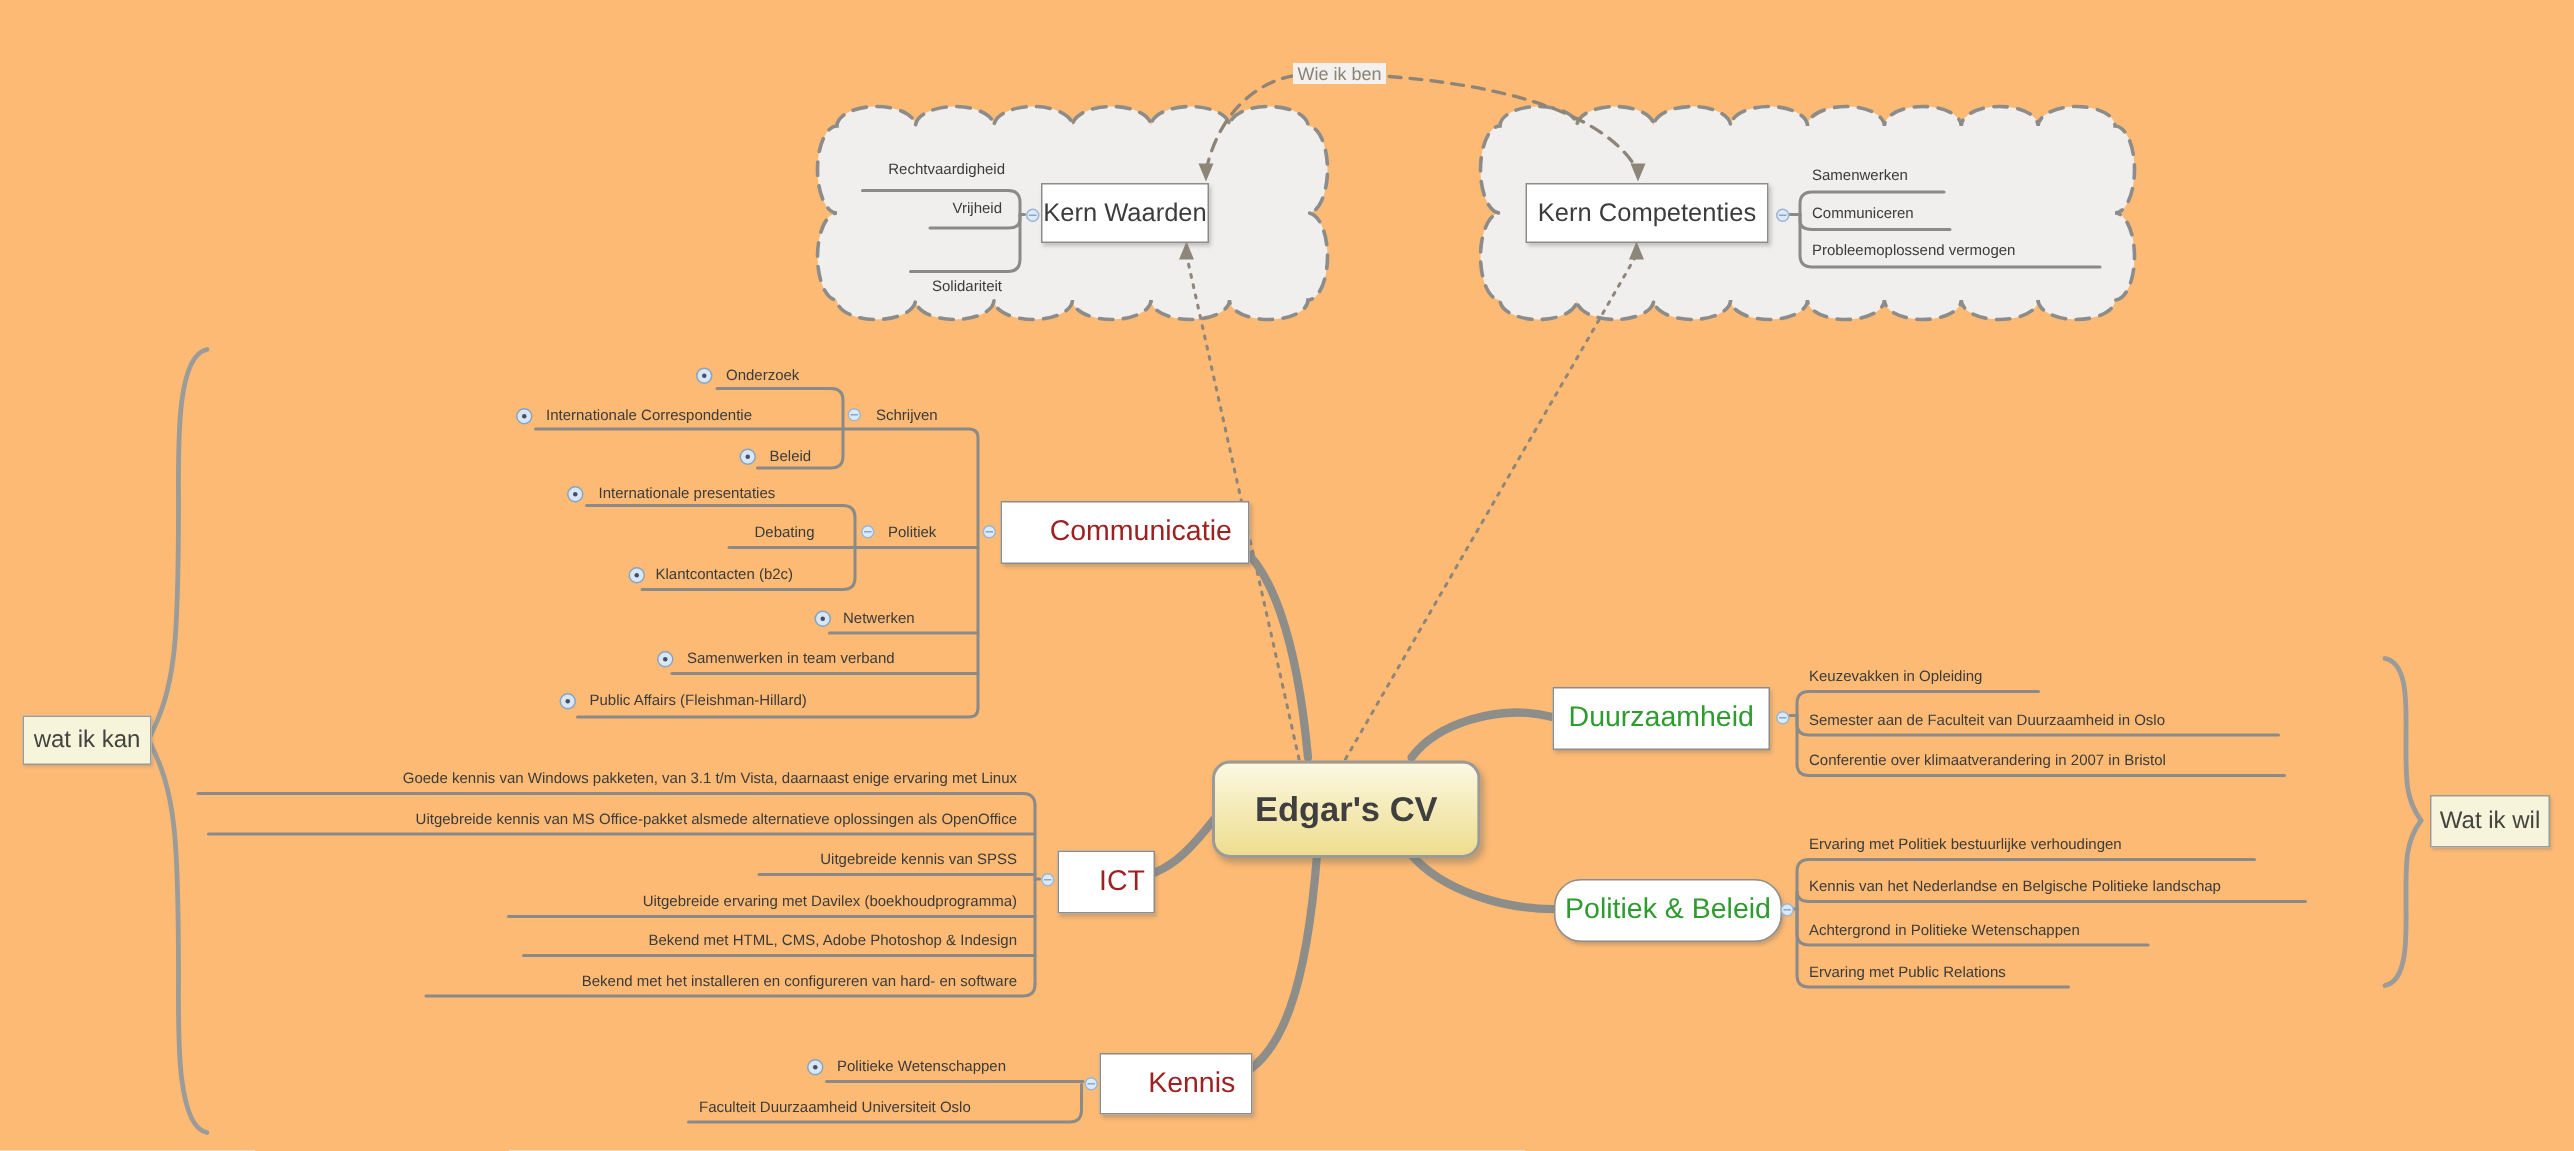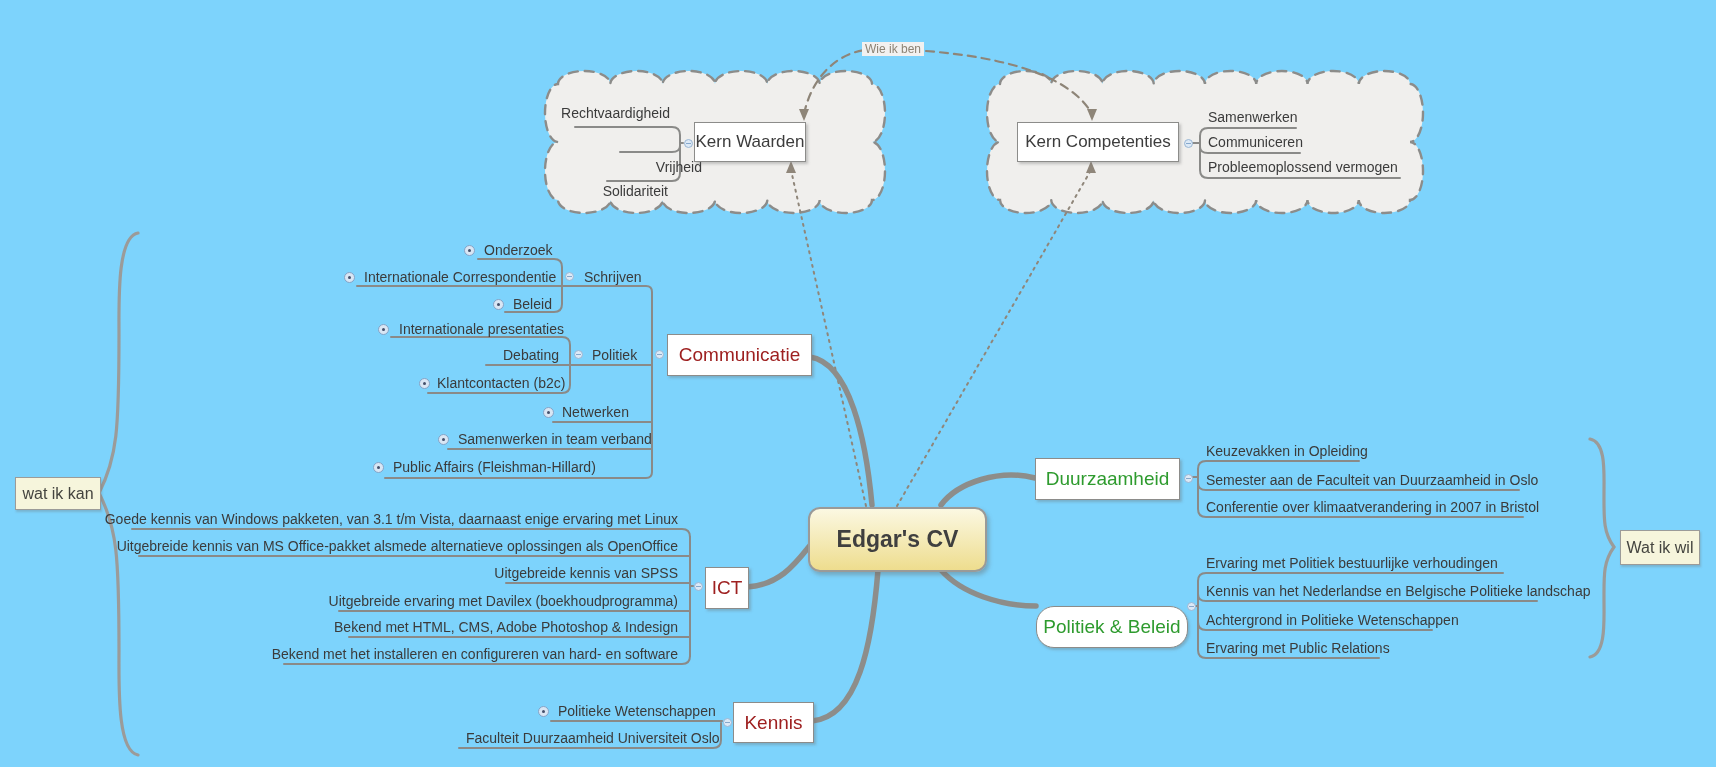--- a/index.html
+++ b/index.html
@@ -1,23 +1,23 @@
 <!DOCTYPE html>
 <html><head>
 <meta charset="utf-8">
 <style>
   html,body{margin:0;padding:0;background:#f2f1f0;}
-  .canvas{position:relative;width:1716px;height:767px;background:#7dd3fc;
+  .canvas{position:relative;width:1716px;height:767px;background:#fdba74;
           font-family:"Liberation Sans",sans-serif;overflow:hidden;}
   svg.layer{position:absolute;left:0;top:0;width:1716px;height:767px;}
-  .t{position:absolute;font-size:14px;color:#3b3b3b;white-space:nowrap;line-height:17px;}
+  .t{position:absolute;font-size:10px;color:#3b3b3b;white-space:nowrap;line-height:17px;}
   .box{position:absolute;background:#ffffff;border:1.6px solid #8c8c8a;display:flex;
        align-items:center;justify-content:center;white-space:nowrap;
        box-shadow:1.5px 2px 2.5px rgba(110,110,108,.35);font-size:19px;color:#3c3c3c;}
-  .box.red{color:#9e2020;}
+  .box.red{color:#9e2020;padding-left:21px;}
   .box.green{color:#2e9b2e;}
   .box.kern{font-size:17px;}
   .label-box{position:absolute;background:#f6f5dc;border:1.5px solid #9b9b99;display:flex;
        align-items:center;justify-content:center;font-size:16px;color:#44443f;
        box-shadow:1px 1.5px 2px rgba(110,110,108,.3);white-space:nowrap;}
   .center-box{position:absolute;left:808px;top:507px;width:175px;height:61px;border-radius:12px;
        background:linear-gradient(#fbf8e2,#eedd8e);border:2px solid #9a9a98;display:flex;
        align-items:center;justify-content:center;font-size:23px;font-weight:bold;color:#3f3f3f;
        box-shadow:2px 3px 4px rgba(100,100,98,.4);}
   .ctl{position:absolute;width:9px;height:9px;border-radius:50%;background:#dce9f6;
@@ -117,21 +117,21 @@
     <g stroke="#9b9b99" stroke-width="3.2" fill="none" stroke-linecap="round">
       <path d="M 1590,439 C 1606,442 1604,472 1604,492 C 1604,518 1603,532 1614,547 C 1603,562 1604,576 1604,601 C 1604,621 1606,654 1590,657"></path>
     </g>
   </svg>
 
   <div class="wie">Wie ik ben</div>
 
   <div class="center-box">Edgar's CV</div>
 
   <div class="t" style="right:1046px;top:105px;">Rechtvaardigheid</div>
-  <div class="t" style="right:1014px;top:131px;margin-top:28px;">Vrijheid</div>
+  <div class="t" style="right:1048px;top:131px;">Vrijheid</div>
   <div class="t" style="right:1048px;top:158px;margin-top:25px;">Solidariteit</div>
   <div class="ctl" style="left:684px;top:139px;"></div>
   <div class="box kern" style="left:694px;top:122px;width:110px;height:38px;">Kern Waarden</div>
 
   <div class="box kern" style="left:1017px;top:122px;width:160px;height:38px;">Kern Competenties</div>
   <div class="ctl" style="left:1184px;top:139px;"></div>
   <div class="t" style="left:1208px;top:109px;">Samenwerken</div>
   <div class="t" style="left:1208px;top:134px;">Communiceren</div>
   <div class="t" style="left:1208px;top:159px;">Probleemoplossend vermogen</div>
 
@@ -179,20 +179,20 @@
   <div class="t" style="left:466px;top:730px;">Faculteit Duurzaamheid Universiteit Oslo</div>
   <div class="ctl" style="left:723px;top:718px;"></div>
   <div class="box red" style="left:733px;top:702px;width:79px;height:39px;">Kennis</div>
 
   <div class="box green" style="left:1035px;top:458px;width:143px;height:40px;">Duurzaamheid</div>
   <div class="ctl" style="left:1184px;top:474px;"></div>
   <div class="t" style="left:1206px;top:443px;">Keuzevakken in Opleiding</div>
   <div class="t" style="left:1206px;top:472px;">Semester aan de Faculteit van Duurzaamheid in Oslo</div>
   <div class="t" style="left:1206px;top:499px;">Conferentie over klimaatverandering in 2007 in Bristol</div>
 
-  <div class="box green" style="left:1036px;top:606px;width:150px;height:40px;border-radius:18px;">Politiek &amp; Beleid</div>
+  <div class="box green" style="left:1036px;top:586px;width:150px;height:40px;border-radius:18px;">Politiek &amp; Beleid</div>
   <div class="ctl" style="left:1187px;top:602px;"></div>
   <div class="t" style="left:1206px;top:555px;">Ervaring met Politiek bestuurlijke verhoudingen</div>
   <div class="t" style="left:1206px;top:583px;">Kennis van het Nederlandse en Belgische Politieke landschap</div>
   <div class="t" style="left:1206px;top:612px;">Achtergrond in Politieke Wetenschappen</div>
   <div class="t" style="left:1206px;top:640px;">Ervaring met Public Relations</div>
 
 </div>
 
 </body></html>

